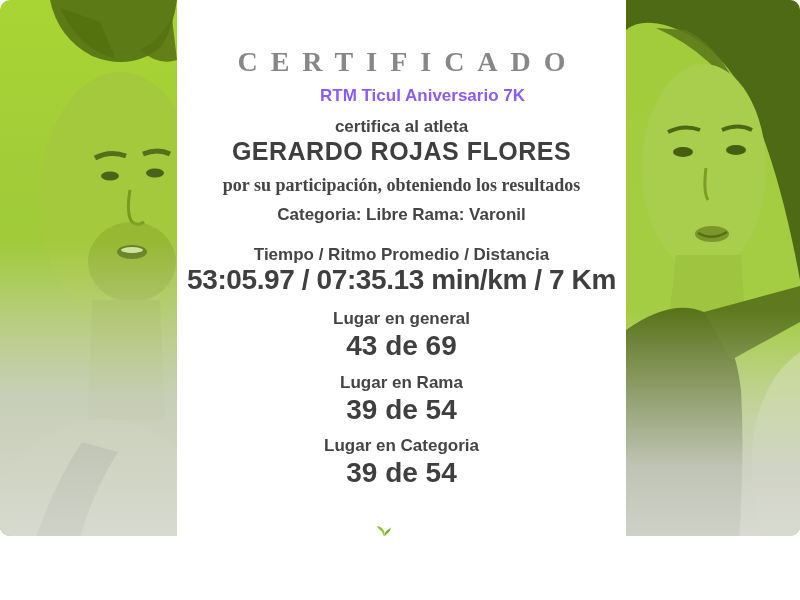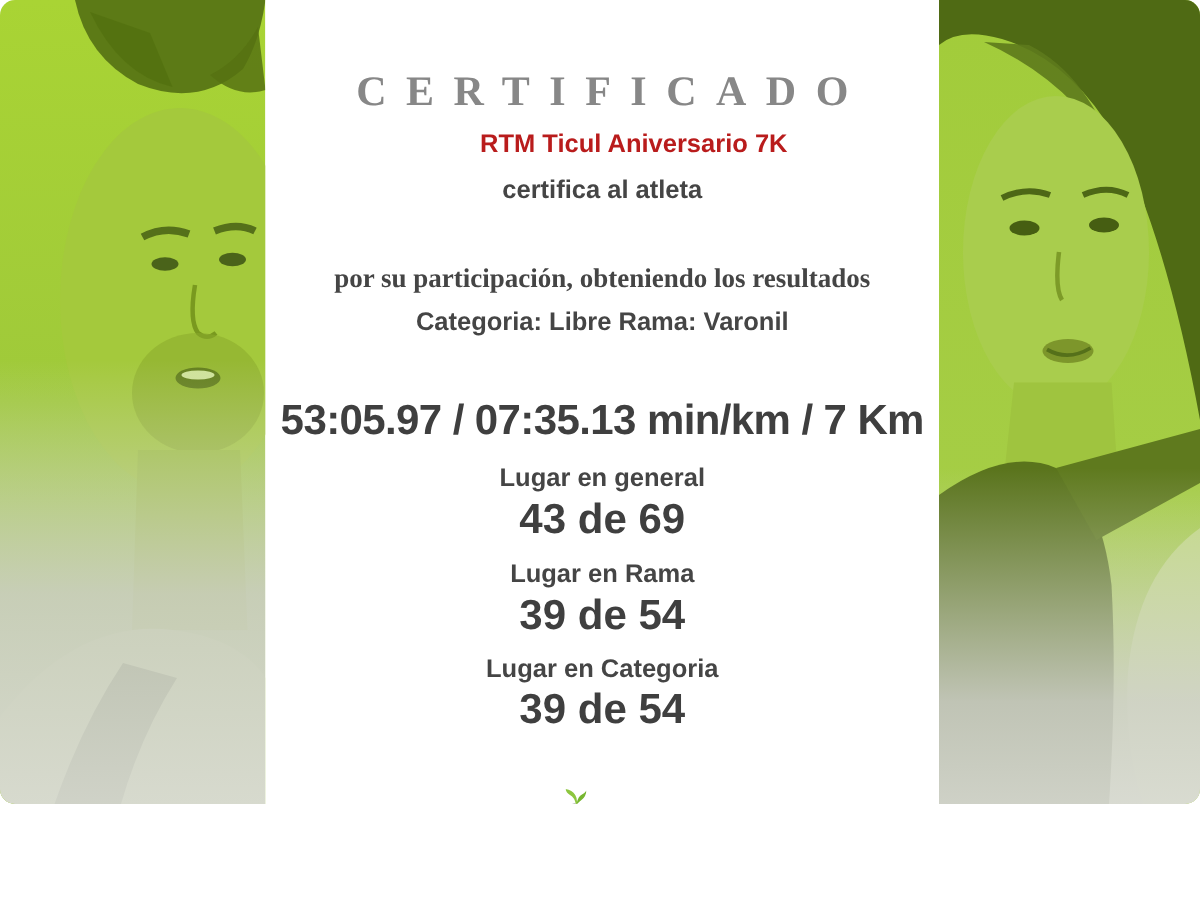--- a/index.html
+++ b/index.html
@@ -17,21 +17,21 @@
   .panel {
     position:absolute; left:177px; top:0; width:449px; height:600px;
     background:#ffffff; text-align:center;
   }
   .panel > div, .panel > h1 { position:absolute; left:0; right:0; }
 
   .title {
     top:46px; font-family:"Liberation Serif", serif; font-weight:700;
     font-size:28px; letter-spacing:13px; text-indent:13px; color:#878787;
   }
-  .event      { top:86px;  font-size:17px; font-weight:700; color:#b91c1c;padding-left:42px; }
+  .event      { top:86px;  font-size:17px; font-weight:700; color:#8b5cf6;padding-left:42px; }
   .certifies  { top:117px; font-size:17px; font-weight:700; color:#454545; }
   .athlete    { top:137px; font-size:25px; font-weight:700; color:#3f3f3f; letter-spacing:0.5px; }
   .particip   { top:175px; font-size:18px; font-weight:700; color:#454545;font-family:Liberation Serif, serif; }
   .category   { top:205px; font-size:17px; font-weight:700; color:#454545; }
   .res-head   { top:245px; font-size:17px; font-weight:700; color:#454545; }
   .res-vals   { top:264px; font-size:28px; font-weight:700; color:#3f3f3f;
                 white-space:nowrap; letter-spacing:-0.4px; }
   .place-label { font-size:17px; font-weight:700; color:#454545; }
   .place-value { font-size:28px; font-weight:700; color:#3f3f3f; }
   .pl1 { top:309px; } .pv1 { top:330px; }
@@ -131,22 +131,24 @@
 
       <path d="M174,352 Q132,382 126,448 Q122,516 148,562 L174,562 Z" fill="#c2da81"></path>
       <rect width="174" height="600" fill="url(#rfade)"></rect>
     </svg>
   </div>
 
   <div class="panel">
     <h1 class="title">CERTIFICADO</h1>
     <div class="event">RTM Ticul Aniversario 7K</div>
     <div class="certifies">certifica al atleta</div>
+    <div class="athlete">GERARDO ROJAS FLORES</div>
     <div class="particip">por su participación, obteniendo los resultados</div>
     <div class="category">Categoria: Libre Rama: Varonil</div>
+    <div class="res-head">Tiempo / Ritmo Promedio / Distancia</div>
     <div class="res-vals">53:05.97 / 07:35.13 min/km / 7 Km</div>
 
     <div class="place-label pl1">Lugar en general</div>
     <div class="place-value pv1">43 de 69</div>
     <div class="place-label pl2">Lugar en Rama</div>
     <div class="place-value pv2">39 de 54</div>
     <div class="place-label pl3">Lugar en Categoria</div>
     <div class="place-value pv3">39 de 54</div>
 
 

